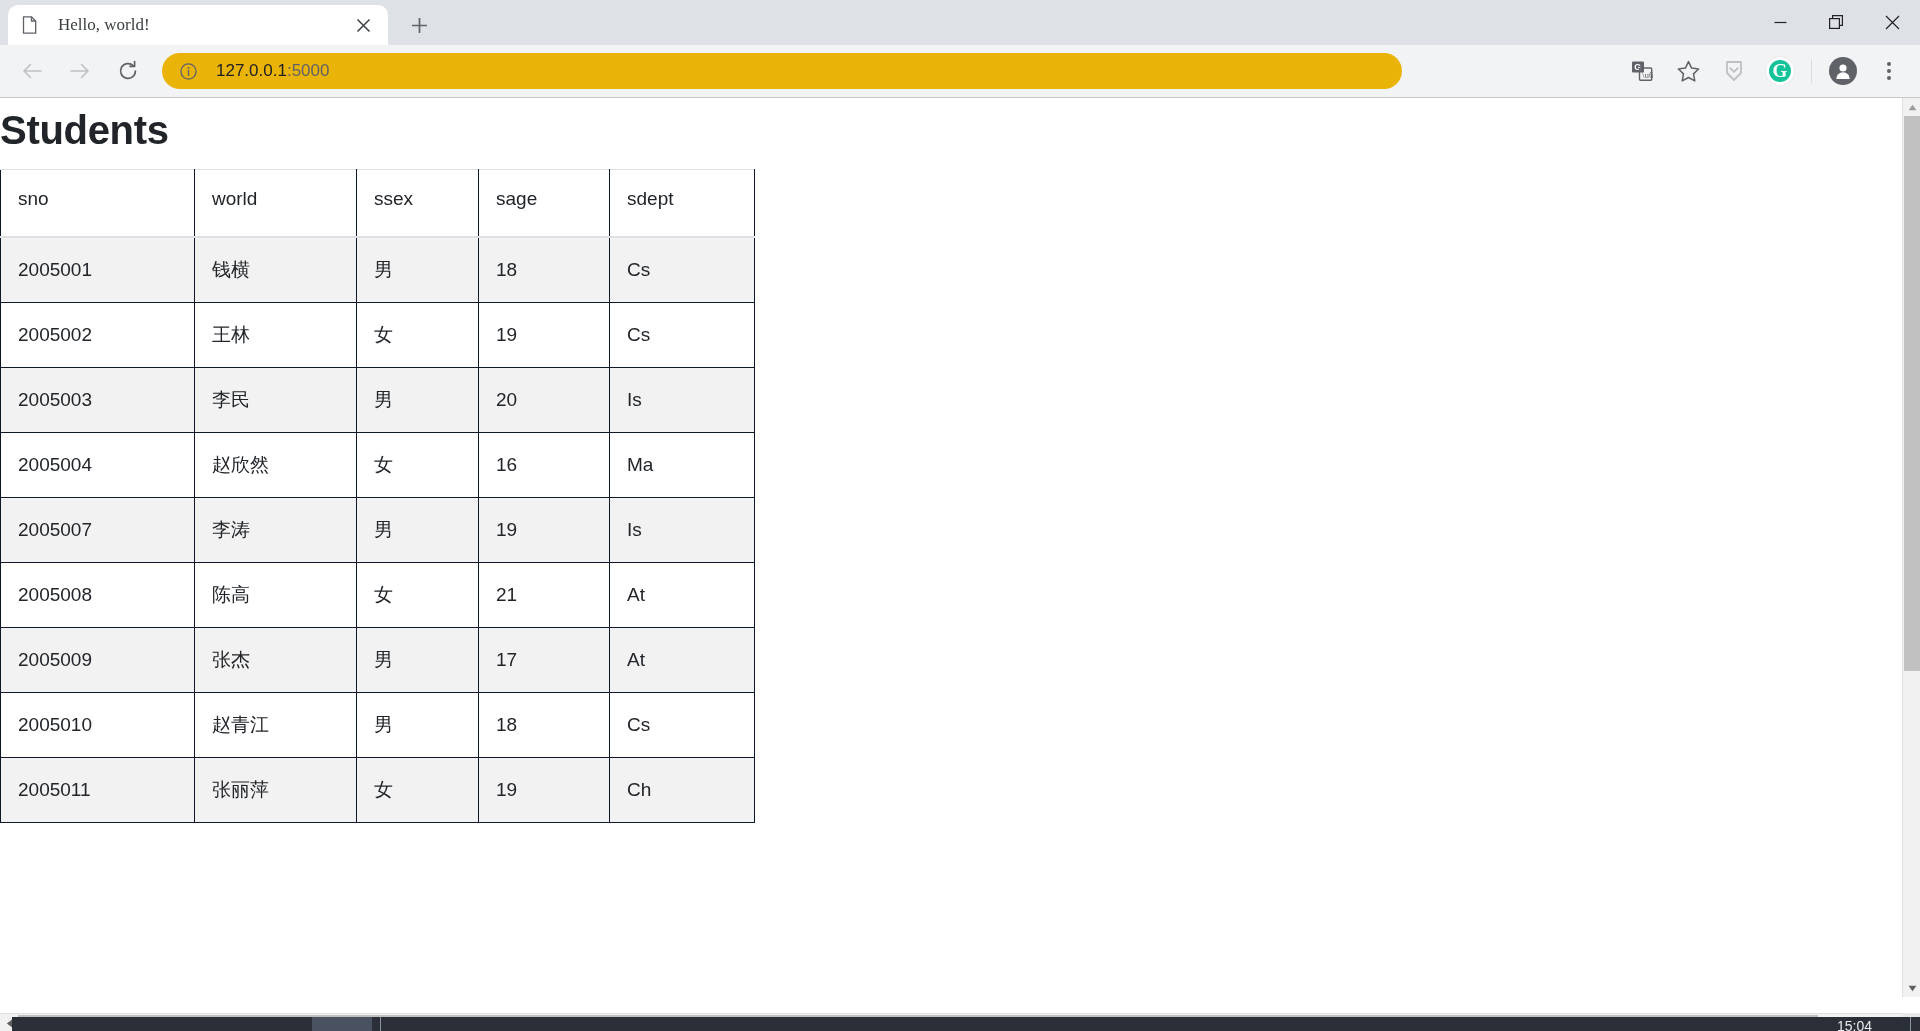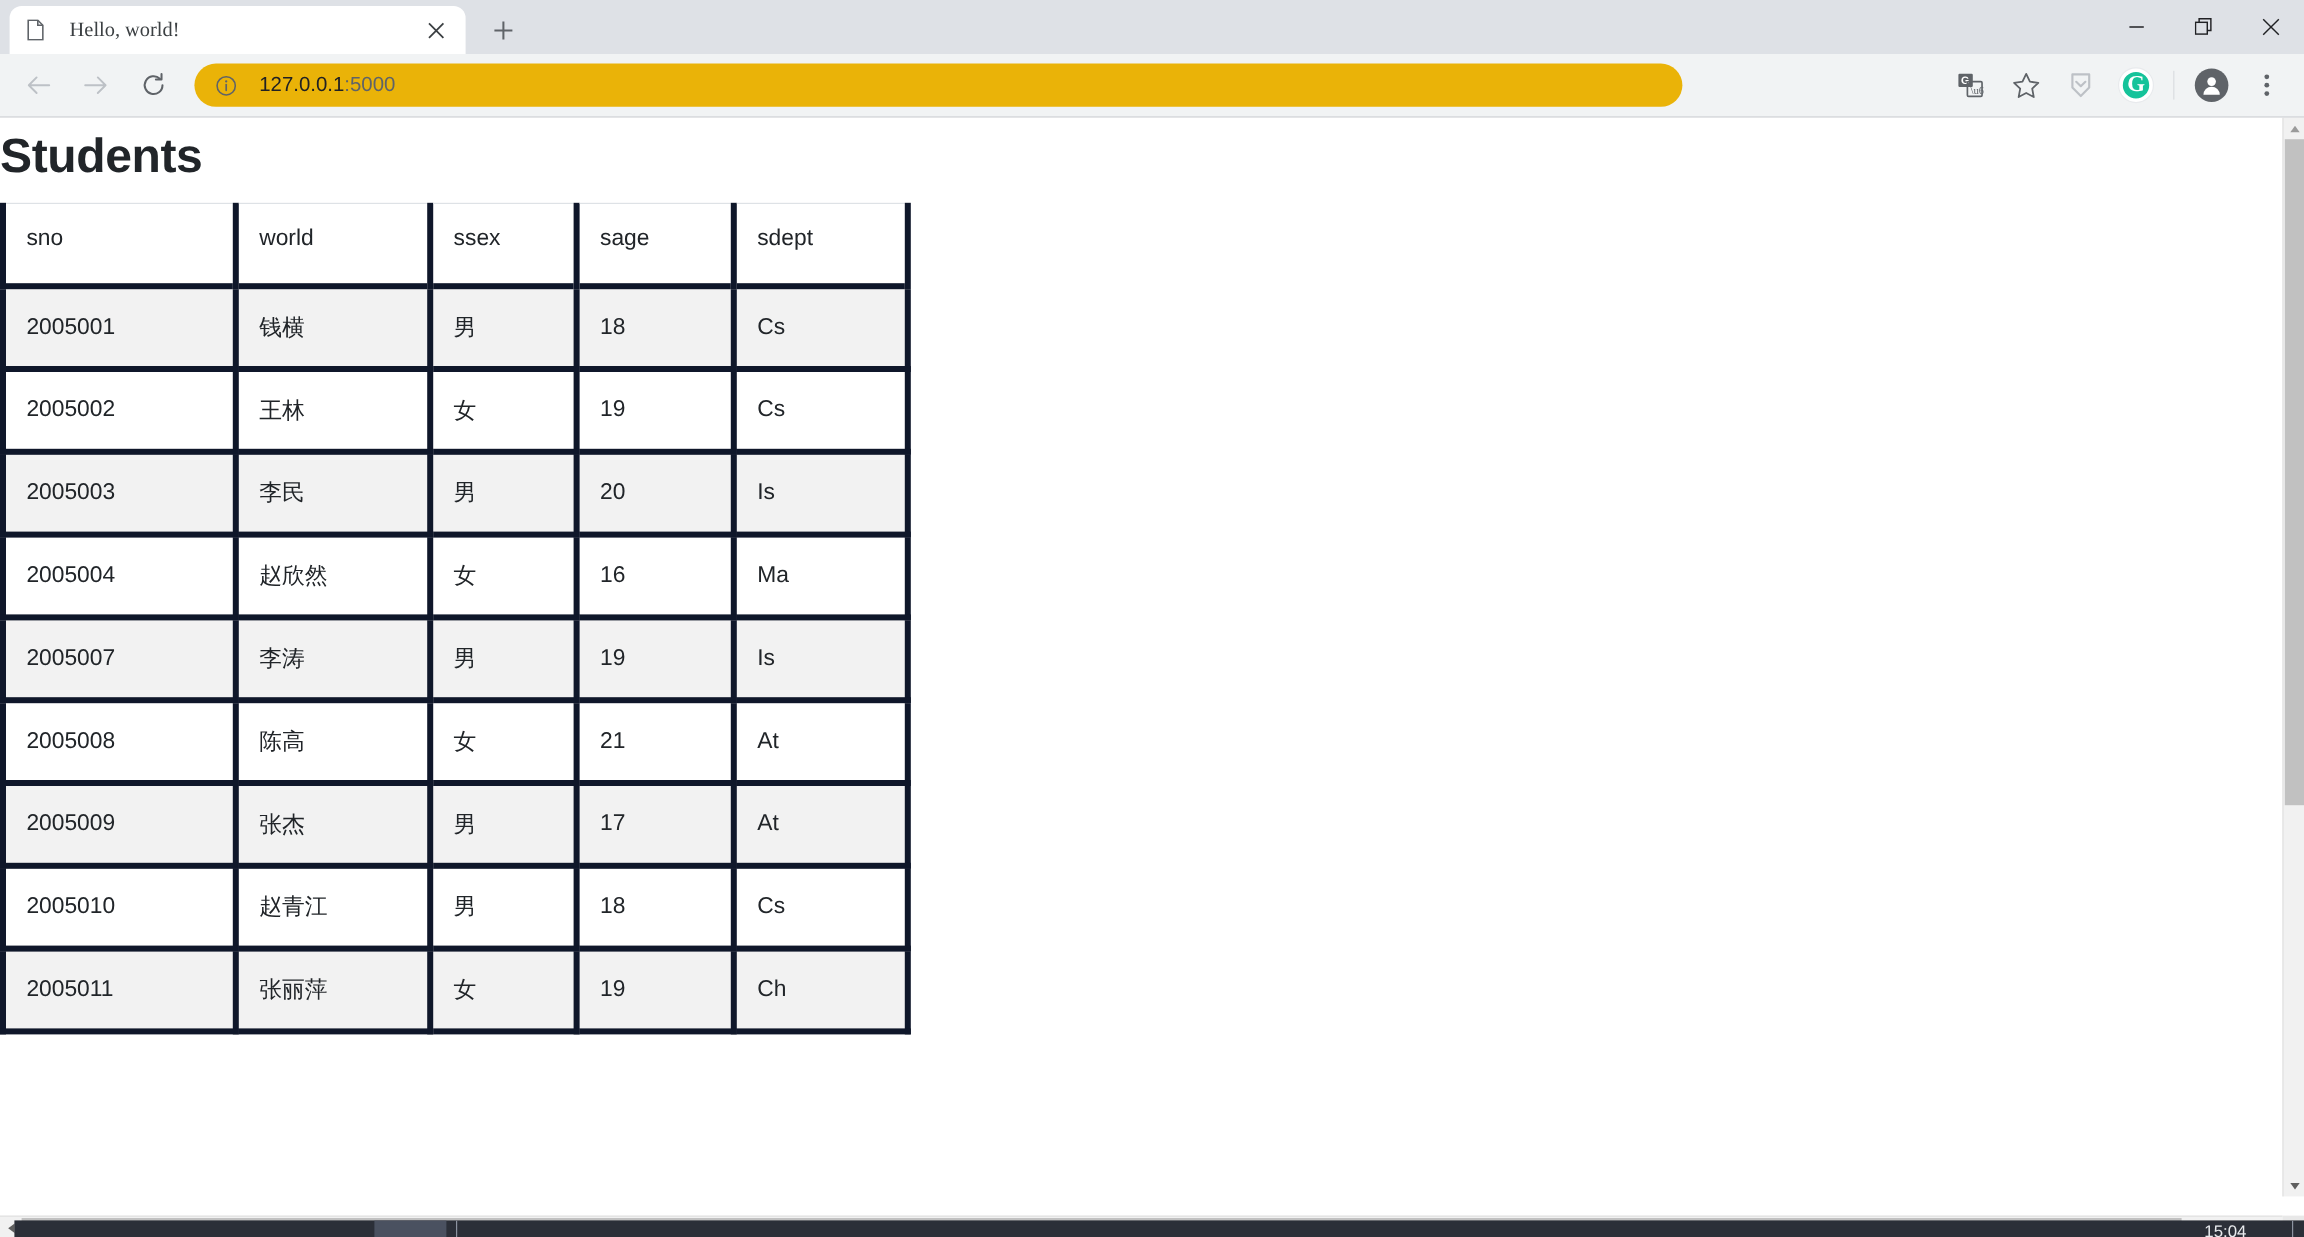--- a/index.html
+++ b/index.html
@@ -188,21 +188,21 @@
   
   table.students {
     border-collapse: collapse;
     width: 754px;
     table-layout: fixed;
     color: #212529;
     font-size: 19px;
   }
   table.students th,
   table.students td {
-    border: 5px solid #0f172a;
+    border: 1px solid #0f172a;
     padding: 19px 0 19px 17px;
     text-align: left;
     font-weight: normal;
     vertical-align: middle;
     white-space: nowrap;
   }
   table.students thead th {
     border-top: 1px solid #dee2e6;
     border-bottom: 2px solid #dee2e6;
     padding-top: 18px;

